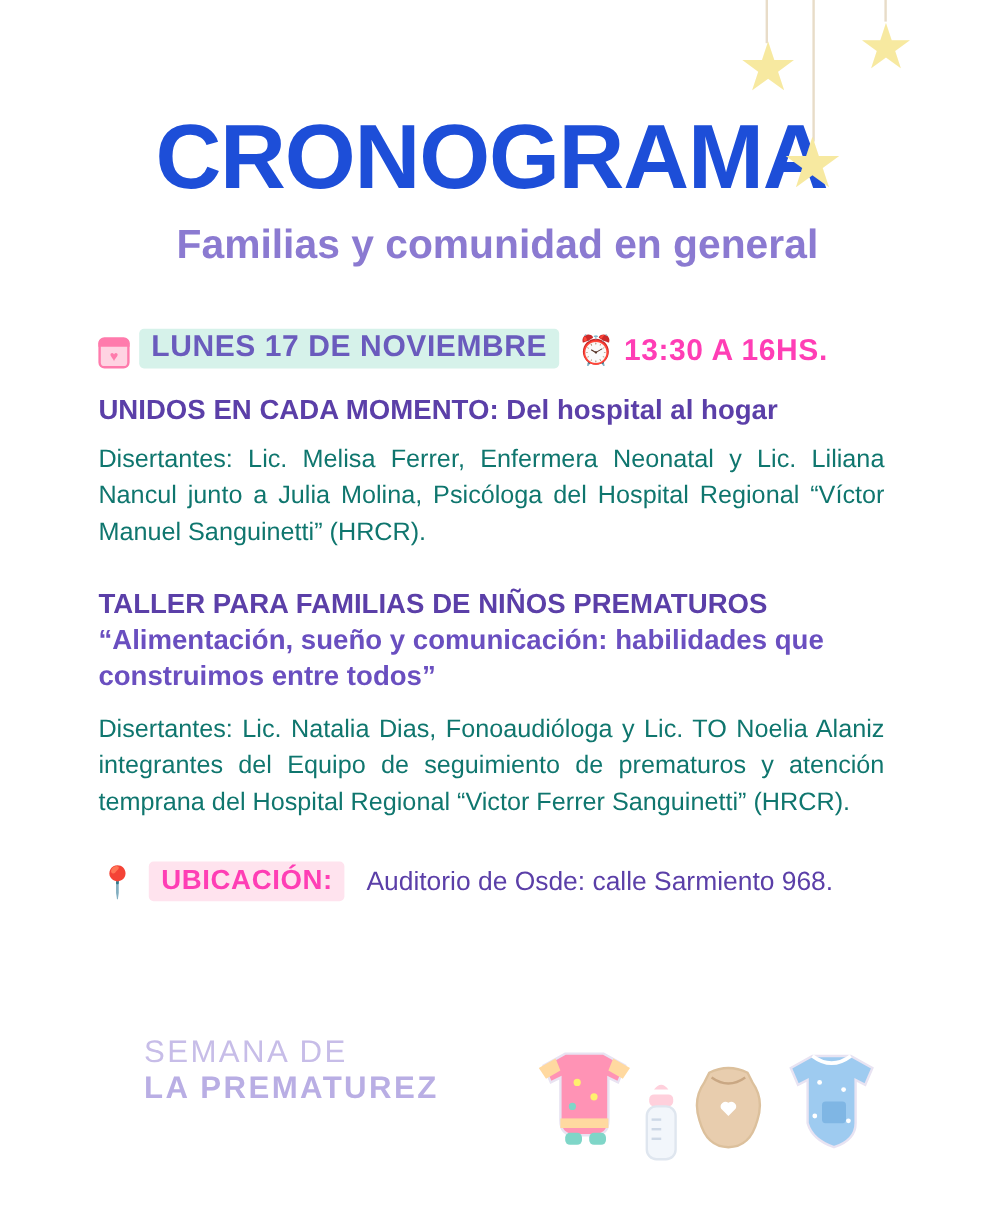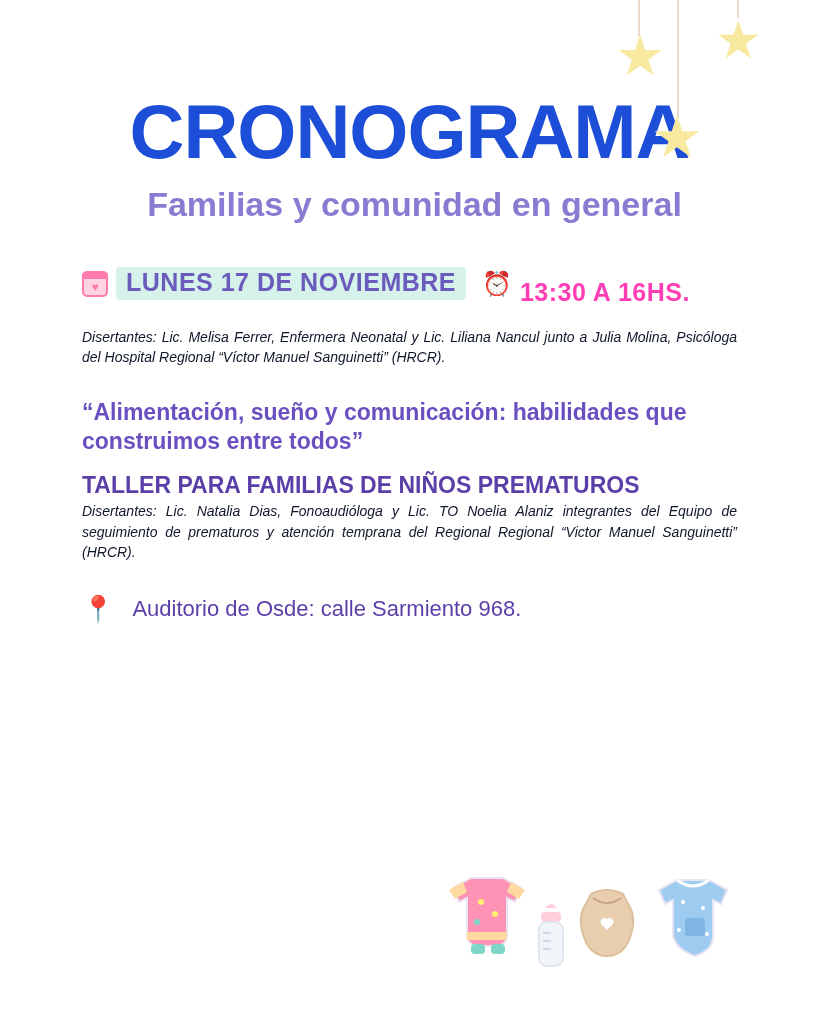--- a/index.html
+++ b/index.html
@@ -55,21 +55,21 @@
     padding: 0 40px;
   }
 
   
   .content {
     padding: 36px 82px 0 82px;
   }
 
   .date-row {
     display: flex;
-    align-items: center;
+    align-items: flex-end;
     gap: 8px;
     margin-bottom: 20px;
   }
   .cal-icon {
     position: relative;
     width: 26px;
     height: 26px;
     border-radius: 5px;
     background: #ffd3e2;
     border: 2px solid #ff7bac;
@@ -117,26 +117,25 @@
   }
 
   .sess-title {
     font-size: 23px;
     font-weight: bold;
     color: #5b3fa8;
     margin: 0 0 12px 0;
     line-height: 1.25;
   }
   .sess-body {
-    font-size: 14px;
-    color: #0f172a;
+    font-size: 21px;
+    color: #0f766e;
     line-height: 1.45;
     margin: 0 0 30px 0;
     text-align: justify;
-    font-style: italic;
   }
   .sess-body.last { margin-bottom: 26px; }
 
   .sess-title2 {
     font-size: 23px;
     font-weight: bold;
     color: #5b3fa8;
     margin: 0;
     line-height: 1.3;
   }
@@ -222,34 +221,40 @@
 
 <div class="content">
 
   <div class="date-row">
     <span class="cal-icon"></span>
     <span class="date-pill">LUNES 17 DE NOVIEMBRE</span>
     <span class="clock-icon">⏰</span>
     <span class="time-text">13:30 A 16HS.</span>
   </div>
 
+  <p class="sess-title">UNIDOS EN CADA MOMENTO: Del hospital al hogar</p>
   <p class="sess-body">Disertantes: Lic. Melisa Ferrer, Enfermera Neonatal y Lic. Liliana Nancul junto a Julia Molina, Psicóloga del Hospital Regional “Víctor Manuel Sanguinetti” (HRCR).</p>
 
+  <p class="sess-title2">TALLER PARA FAMILIAS DE NIÑOS PREMATUROS</p>
   <p class="sess-title2 quoted" style="margin-bottom:14px;color:#6a4fc0;">“Alimentación, sueño y comunicación: habilidades que construimos entre todos”</p>
-  <p class="sess-title2">TALLER PARA FAMILIAS DE NIÑOS PREMATUROS</p>
-  <p class="sess-body last">Disertantes: Lic. Natalia Dias, Fonoaudióloga y Lic. TO Noelia Alaniz integrantes del Equipo de seguimiento de prematuros y atención temprana del Regional Regional “Victor Manuel Sanguinetti” (HRCR).</p>
+  <p class="sess-body last">Disertantes: Lic. Natalia Dias, Fonoaudióloga y Lic. TO Noelia Alaniz integrantes del Equipo de seguimiento de prematuros y atención temprana del Hospital Regional “Victor Ferrer Sanguinetti” (HRCR).</p>
 
   <div class="loc-row">
     <span class="pin-icon">📍</span>
+    <span class="loc-pill">UBICACIÓN:</span>
     <span class="loc-text">Auditorio de Osde: calle Sarmiento 968.</span>
   </div>
 
 </div>
 
 <div class="footer">
+  <div class="brand">
+    <div class="brand-1">SEMANA DE</div>
+    <div class="brand-2">LA PREMATUREZ</div>
+  </div>
 
   <div class="clothes">
     <svg width="300" height="110" viewBox="0 0 300 110">
 
       <g>
         <path d="M12 16 L30 6 L62 6 L80 16 L74 30 L66 26 L66 62 Q66 74 54 74 L38 74 Q26 74 26 62 L26 26 L18 30 Z" fill="#ff93b5" stroke="#e8e3f2" stroke-width="2"></path>
         <rect x="26" y="60" width="40" height="8" fill="#ffd9a0"></rect>
         <circle cx="40" cy="30" r="3" fill="#fff06e"></circle>
         <circle cx="54" cy="42" r="3" fill="#fff06e"></circle>
         <circle cx="36" cy="50" r="3" fill="#7fd6c8"></circle>

